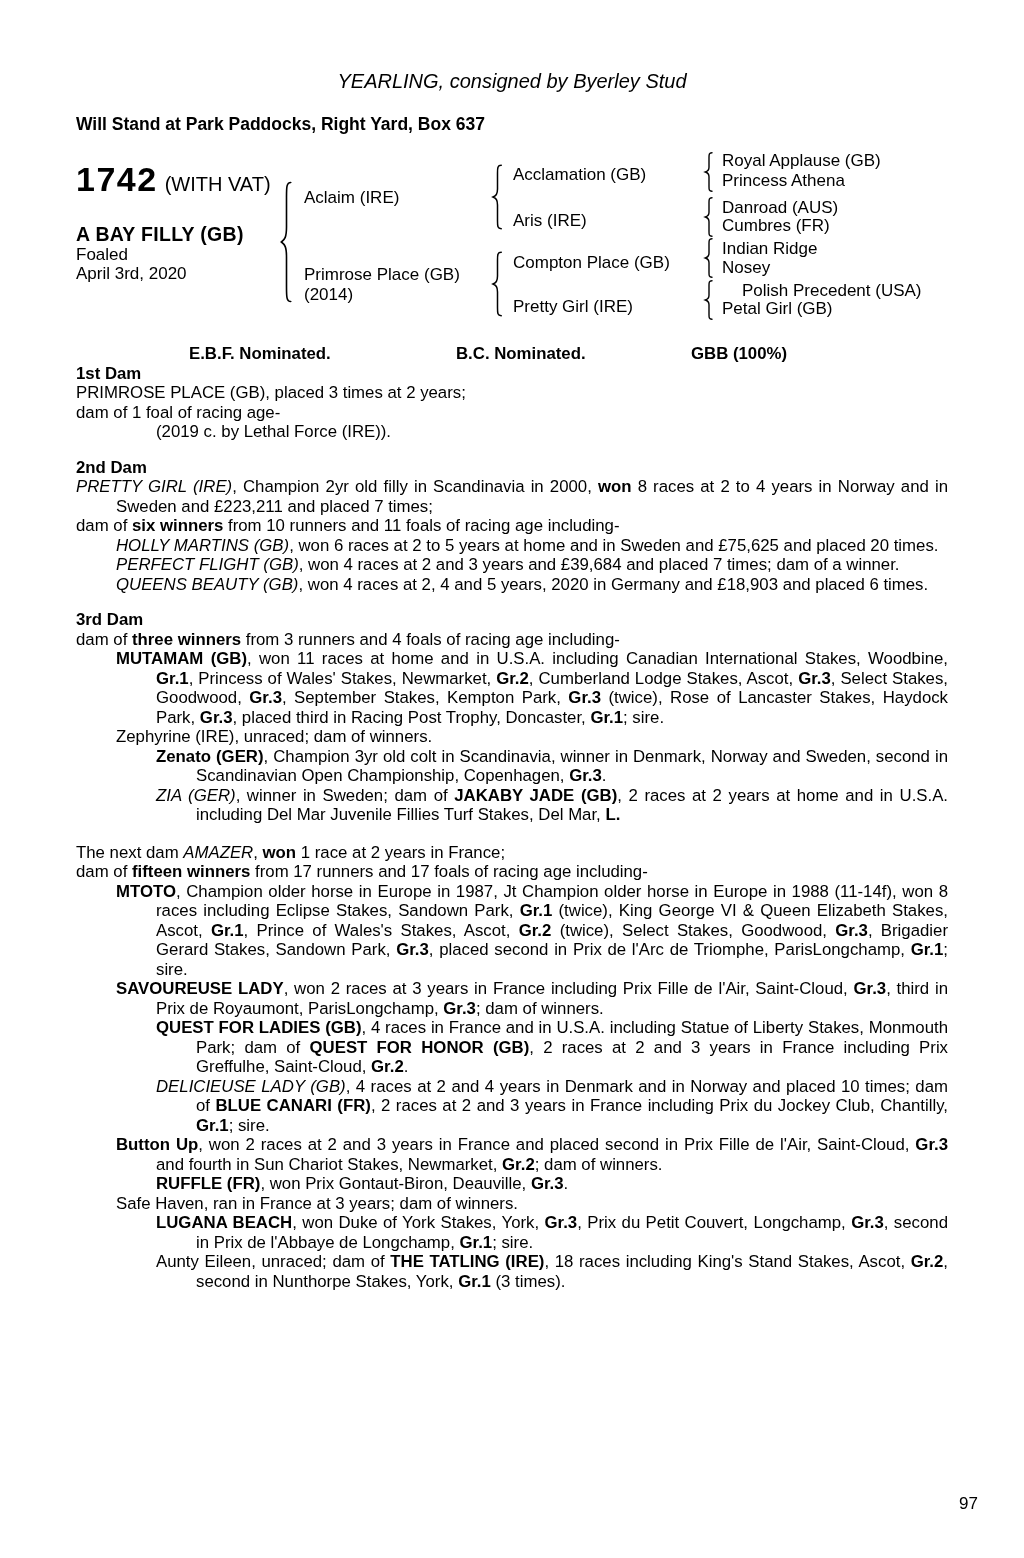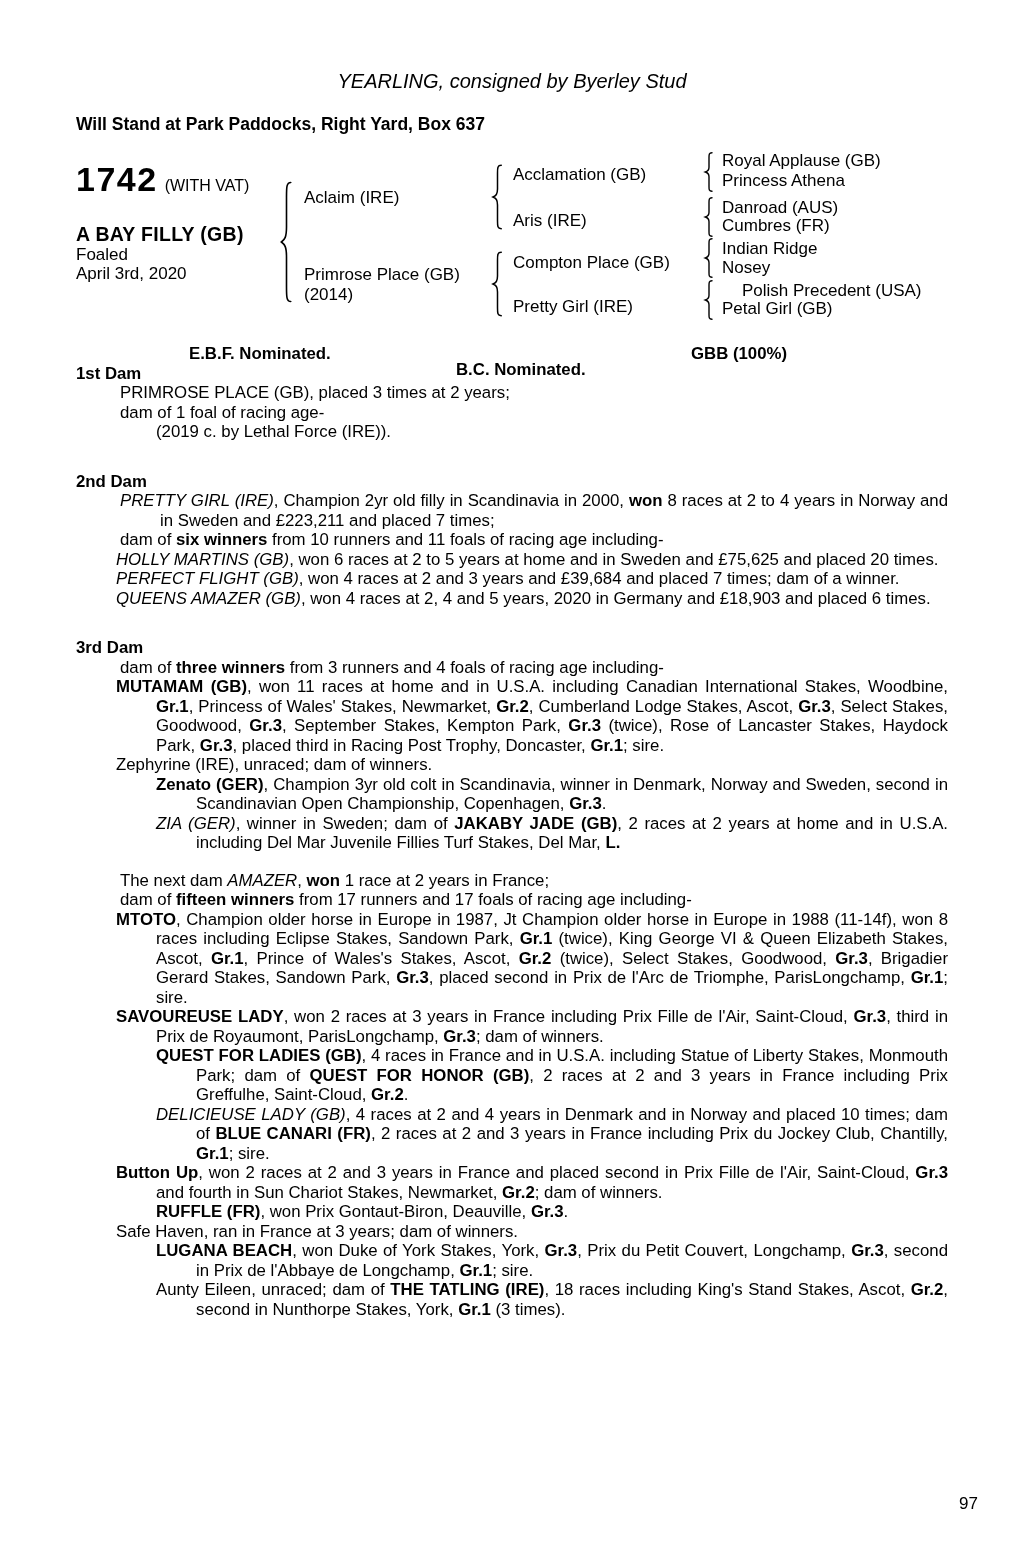--- a/index.html
+++ b/index.html
@@ -15,40 +15,40 @@
   }
   .stand-line {
     position:absolute; top:114px; left:76px;
     font-weight:bold; font-size:17.5px;
   }
   
   .pedigree { position:absolute; left:76px; top:152px; width:880px; height:176px; font-size:17px; }
   .ped-item { position:absolute; white-space:nowrap; line-height:18px; }
   .lot-row { position:absolute; left:0; top:8px; white-space:nowrap; }
   .lot-number { font-size:34px; font-weight:bold; letter-spacing:1.5px; }
-  .vat-note { font-size:16px; margin-left:7px; }
+  .vat-note { font-size:20px; margin-left:7px; }
   .filly-desc { position:absolute; left:0; top:71px; font-weight:bold; font-size:19.5px; letter-spacing:0.3px; }
   .foaled { position:absolute; left:0; top:93px; }
   .foaled-date { position:absolute; left:0; top:112px; }
   .brace { position:absolute; }
   .brace svg { display:block; width:100%; height:100%; }
   
   .body-copy {
     position:absolute; left:76px; top:344px; width:872px;
     font-size:16.8px; line-height:19.5px;
   }
   .nom-row { position:relative; height:19.5px; font-weight:bold; }
   .nom-ebf { position:absolute; left:113px; }
-  .nom-bc  { position:absolute; left:380px;margin-top:16px; }
+  .nom-bc  { position:absolute; left:380px; }
   .nom-gbb { position:absolute; left:615px; }
   .cat-heading { font-weight:bold; }
-  .gap-before { margin-top:30px; }
+  .gap-before { margin-top:16px; }
   .big-gap-before { margin-top:18px; }
   p.cat { text-align:justify; }
-  p.l0 { padding-left:40px;  text-indent:-40px;margin-left:44px; }
+  p.l0 { padding-left:40px;  text-indent:-40px; }
   p.l1 { padding-left:80px;  text-indent:-40px; }
   p.l2 { padding-left:120px; text-indent:-40px; }
   p.nohang { text-indent:0; }
   .b { font-weight:bold; }
   .i { font-style:italic; }
   .page-number { position:absolute; right:46px; bottom:44px; font-size:17px; }
 </style>
 </head>
 <body>
 
@@ -129,21 +129,21 @@
     <div>
         <div class="cat-heading">1st Dam</div>
         <p class="cat l0"><span>PRIMROSE PLACE (GB), placed 3 times at 2 years;</span></p>
         <p class="cat l0"><span>dam of 1 foal of racing age-</span></p>
         <p class="cat l1 nohang"><span>(2019 c. by Lethal Force (IRE)).</span></p>
         <div class="cat-heading gap-before">2nd Dam</div>
         <p class="cat l0"><span class=" i">PRETTY GIRL (IRE)</span><span>, Champion 2yr old filly in Scandinavia in 2000, </span><span class=" b">won</span><span> 8 races at 2 to 4 years in Norway and in Sweden and £223,211 and placed 7 times;</span></p>
         <p class="cat l0"><span>dam of </span><span class=" b">six winners</span><span> from 10 runners and 11 foals of racing age including-</span></p>
         <p class="cat l1"><span class=" i">HOLLY MARTINS (GB)</span><span>, won 6 races at 2 to 5 years at home and in Sweden and £75,625 and placed 20 times.</span></p>
         <p class="cat l1"><span class=" i">PERFECT FLIGHT (GB)</span><span>, won 4 races at 2 and 3 years and £39,684 and placed 7 times; dam of a winner.</span></p>
-        <p class="cat l1"><span class=" i">QUEENS AMAZER (GB)</span><span>, won 4 races at 2, 4 and 5 years, 2020 in Germany and £18,903 and placed 6 times.</span></p>
+        <p class="cat l1"><span class=" i">QUEENS BEAUTY (GB)</span><span>, won 4 races at 2, 4 and 5 years, 2020 in Germany and £18,903 and placed 6 times.</span></p>
         <div class="cat-heading gap-before">3rd Dam</div>
         <p class="cat l0"><span>dam of </span><span class=" b">three winners</span><span> from 3 runners and 4 foals of racing age including-</span></p>
         <p class="cat l1"><span class=" b">MUTAMAM (GB)</span><span>, won 11 races at home and in U.S.A. including Canadian International Stakes, Woodbine, </span><span class=" b">Gr.1</span><span>, Princess of Wales' Stakes, Newmarket, </span><span class=" b">Gr.2</span><span>, Cumberland Lodge Stakes, Ascot, </span><span class=" b">Gr.3</span><span>, Select Stakes, Goodwood, </span><span class=" b">Gr.3</span><span>, September Stakes, Kempton Park, </span><span class=" b">Gr.3</span><span> (twice), Rose of Lancaster Stakes, Haydock Park, </span><span class=" b">Gr.3</span><span>, placed third in Racing Post Trophy, Doncaster, </span><span class=" b">Gr.1</span><span>; sire.</span></p>
         <p class="cat l1"><span>Zephyrine (IRE), unraced; dam of winners.</span></p>
         <p class="cat l2"><span class=" b">Zenato (GER)</span><span>, Champion 3yr old colt in Scandinavia, winner in Denmark, Norway and Sweden, second in Scandinavian Open Championship, Copenhagen, </span><span class=" b">Gr.3</span><span>.</span></p>
         <p class="cat l2"><span class=" i">ZIA (GER)</span><span>, winner in Sweden; dam of </span><span class=" b">JAKABY JADE (GB)</span><span>, 2 races at 2 years at home and in U.S.A. including Del Mar Juvenile Fillies Turf Stakes, Del Mar, </span><span class=" b">L.</span></p>
         <p class="cat l0 big-gap-before"><span>The next dam </span><span class=" i">AMAZER</span><span>, </span><span class=" b">won</span><span> 1 race at 2 years in France;</span></p>
         <p class="cat l0"><span>dam of </span><span class=" b">fifteen winners</span><span> from 17 runners and 17 foals of racing age including-</span></p>
         <p class="cat l1"><span class=" b">MTOTO</span><span>, Champion older horse in Europe in 1987, Jt Champion older horse in Europe in 1988 (11-14f), won 8 races including Eclipse Stakes, Sandown Park, </span><span class=" b">Gr.1</span><span> (twice), King George VI &amp; Queen Elizabeth Stakes, Ascot, </span><span class=" b">Gr.1</span><span>, Prince of Wales's Stakes, Ascot, </span><span class=" b">Gr.2</span><span> (twice), Select Stakes, Goodwood, </span><span class=" b">Gr.3</span><span>, Brigadier Gerard Stakes, Sandown Park, </span><span class=" b">Gr.3</span><span>, placed second in Prix de l'Arc de Triomphe, ParisLongchamp, </span><span class=" b">Gr.1</span><span>; sire.</span></p>
         <p class="cat l1"><span class=" b">SAVOUREUSE LADY</span><span>, won 2 races at 3 years in France including Prix Fille de l'Air, Saint-Cloud, </span><span class=" b">Gr.3</span><span>, third in Prix de Royaumont, ParisLongchamp, </span><span class=" b">Gr.3</span><span>; dam of winners.</span></p>

